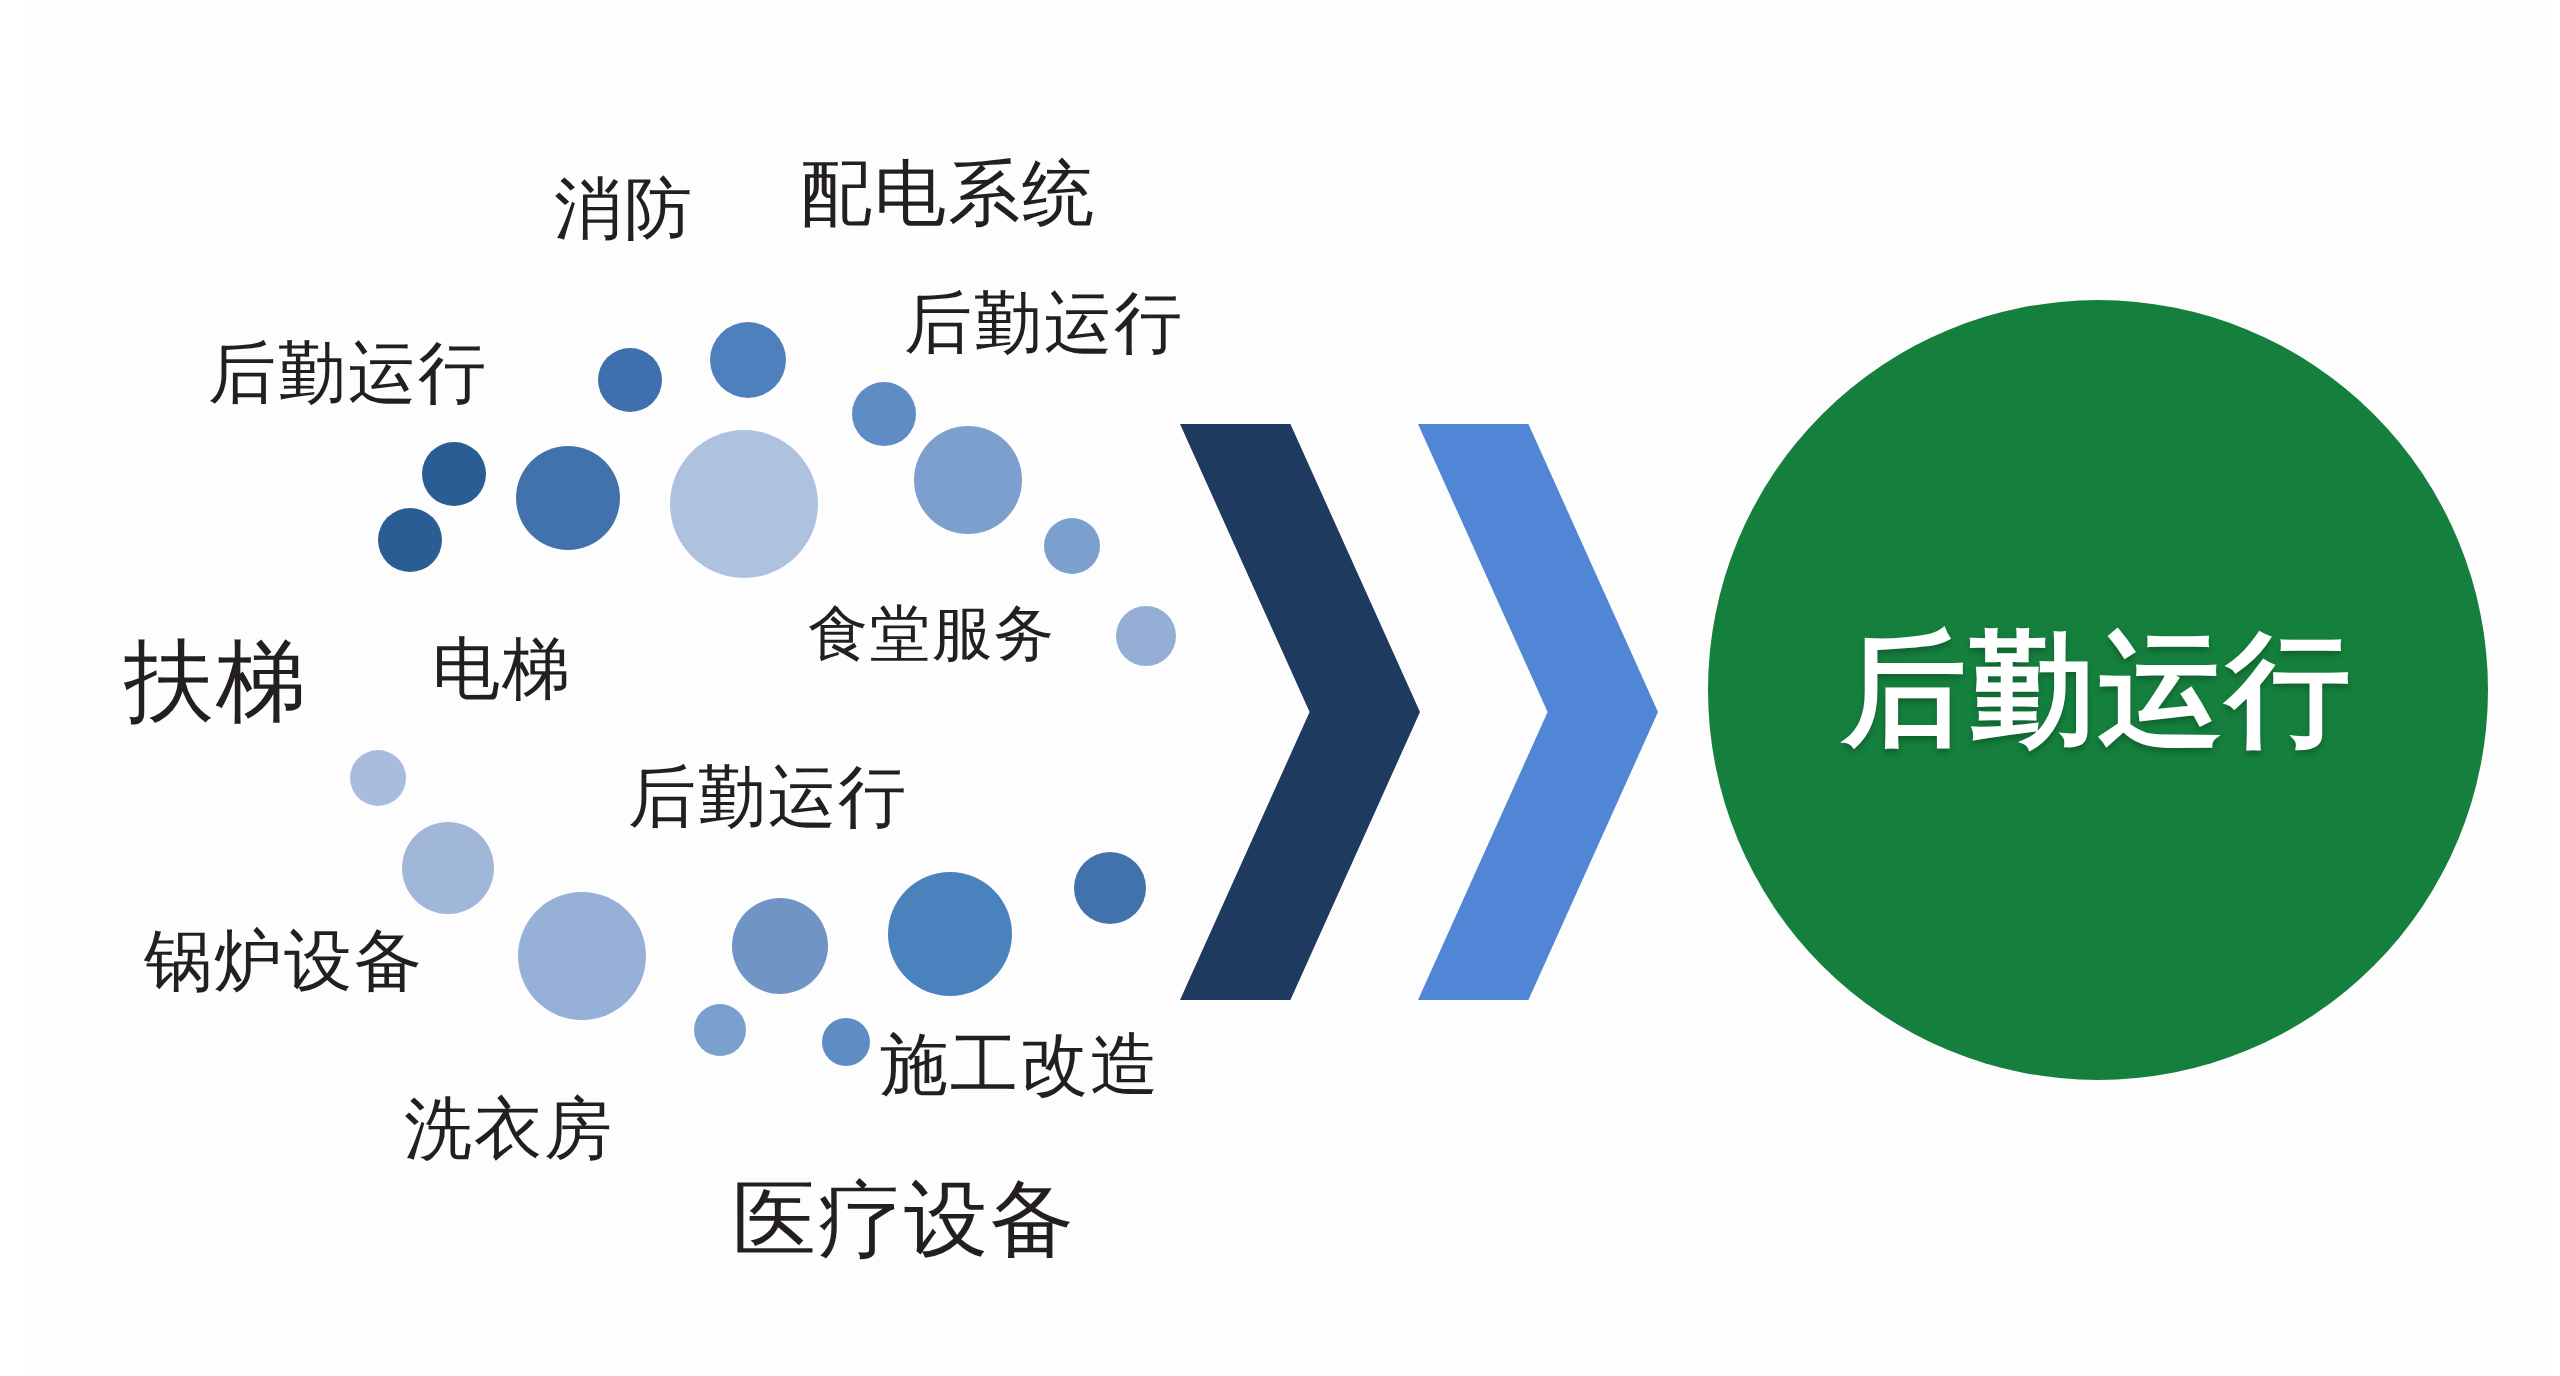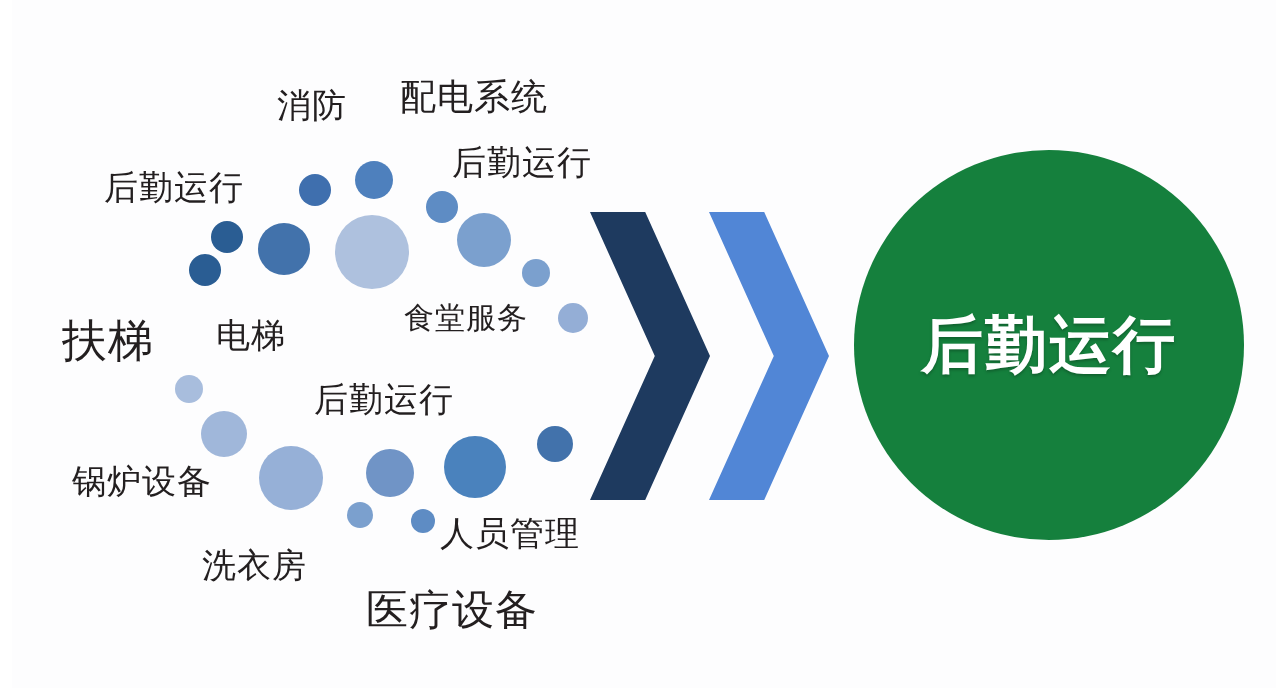--- a/index.html
+++ b/index.html
@@ -93,21 +93,21 @@
       <div class="svc-label" style="left: 265px; top: 88px; font-size: 34px;">消防</div>
       <div class="svc-label" style="left: 388px; top: 79px; font-size: 36px;">配电系统</div>
       <div class="svc-label" style="left: 440px; top: 145px; font-size: 34px;">后勤运行</div>
       <div class="svc-label" style="left: 92px; top: 170px; font-size: 34px;">后勤运行</div>
       <div class="svc-label" style="left: 50px; top: 318px; font-size: 45px;">扶梯</div>
       <div class="svc-label" style="left: 204px; top: 318px; font-size: 34px;">电梯</div>
       <div class="svc-label" style="left: 392px; top: 303px; font-size: 30px;">食堂服务</div>
       <div class="svc-label" style="left: 302px; top: 382px; font-size: 34px;">后勤运行</div>
       <div class="svc-label" style="left: 60px; top: 464px; font-size: 34px;">锅炉设备</div>
       <div class="svc-label" style="left: 190px; top: 548px; font-size: 34px;">洗衣房</div>
-      <div class="svc-label" style="left: 428px; top: 516px; font-size: 34px;">人员管理</div>
+      <div class="svc-label" style="left: 428px; top: 516px; font-size: 34px;">施工改造</div>
       <div class="svc-label" style="left: 354px; top: 589px; font-size: 42px;">医疗设备</div>
     </div>
 
   <div id="hub" style="left: 842px; top: 150px; width: 390px; height: 390px; background: #15803d;">
     <span id="hub-label" style="color: rgb(255, 255, 255); font-size: 62px;">后勤运行</span>
   </div>
 
 </div>
 
 </body></html>

